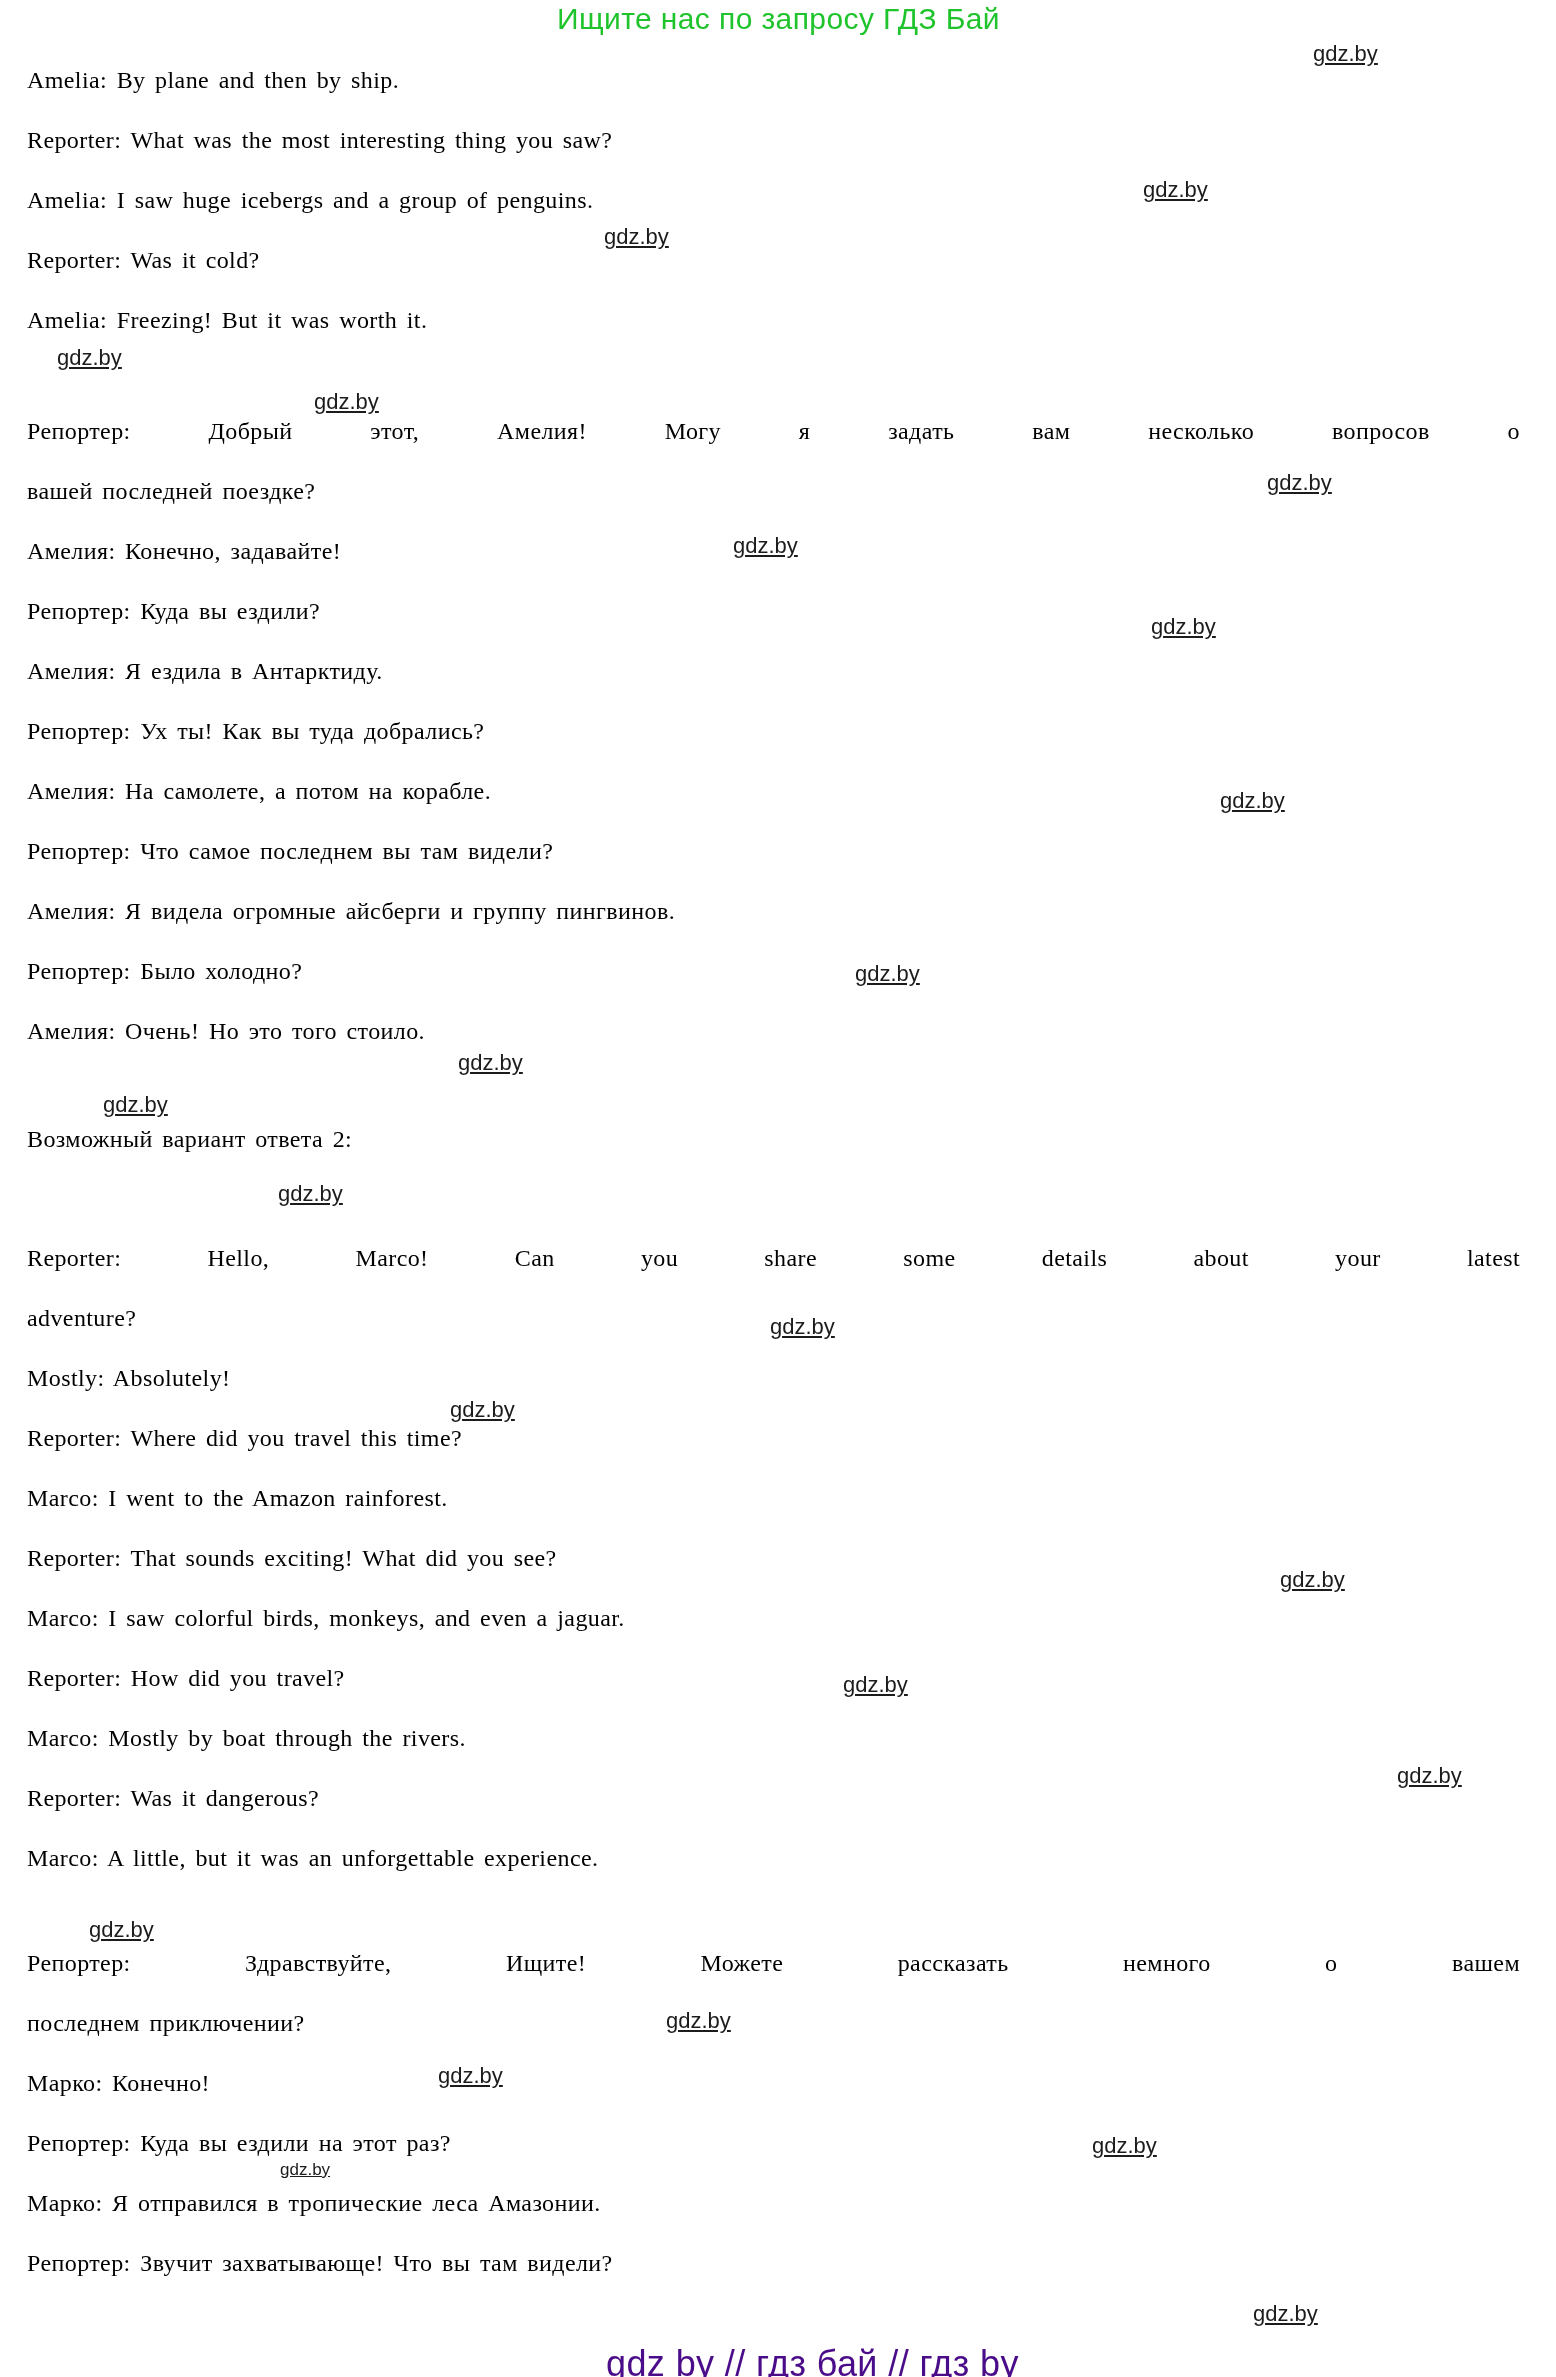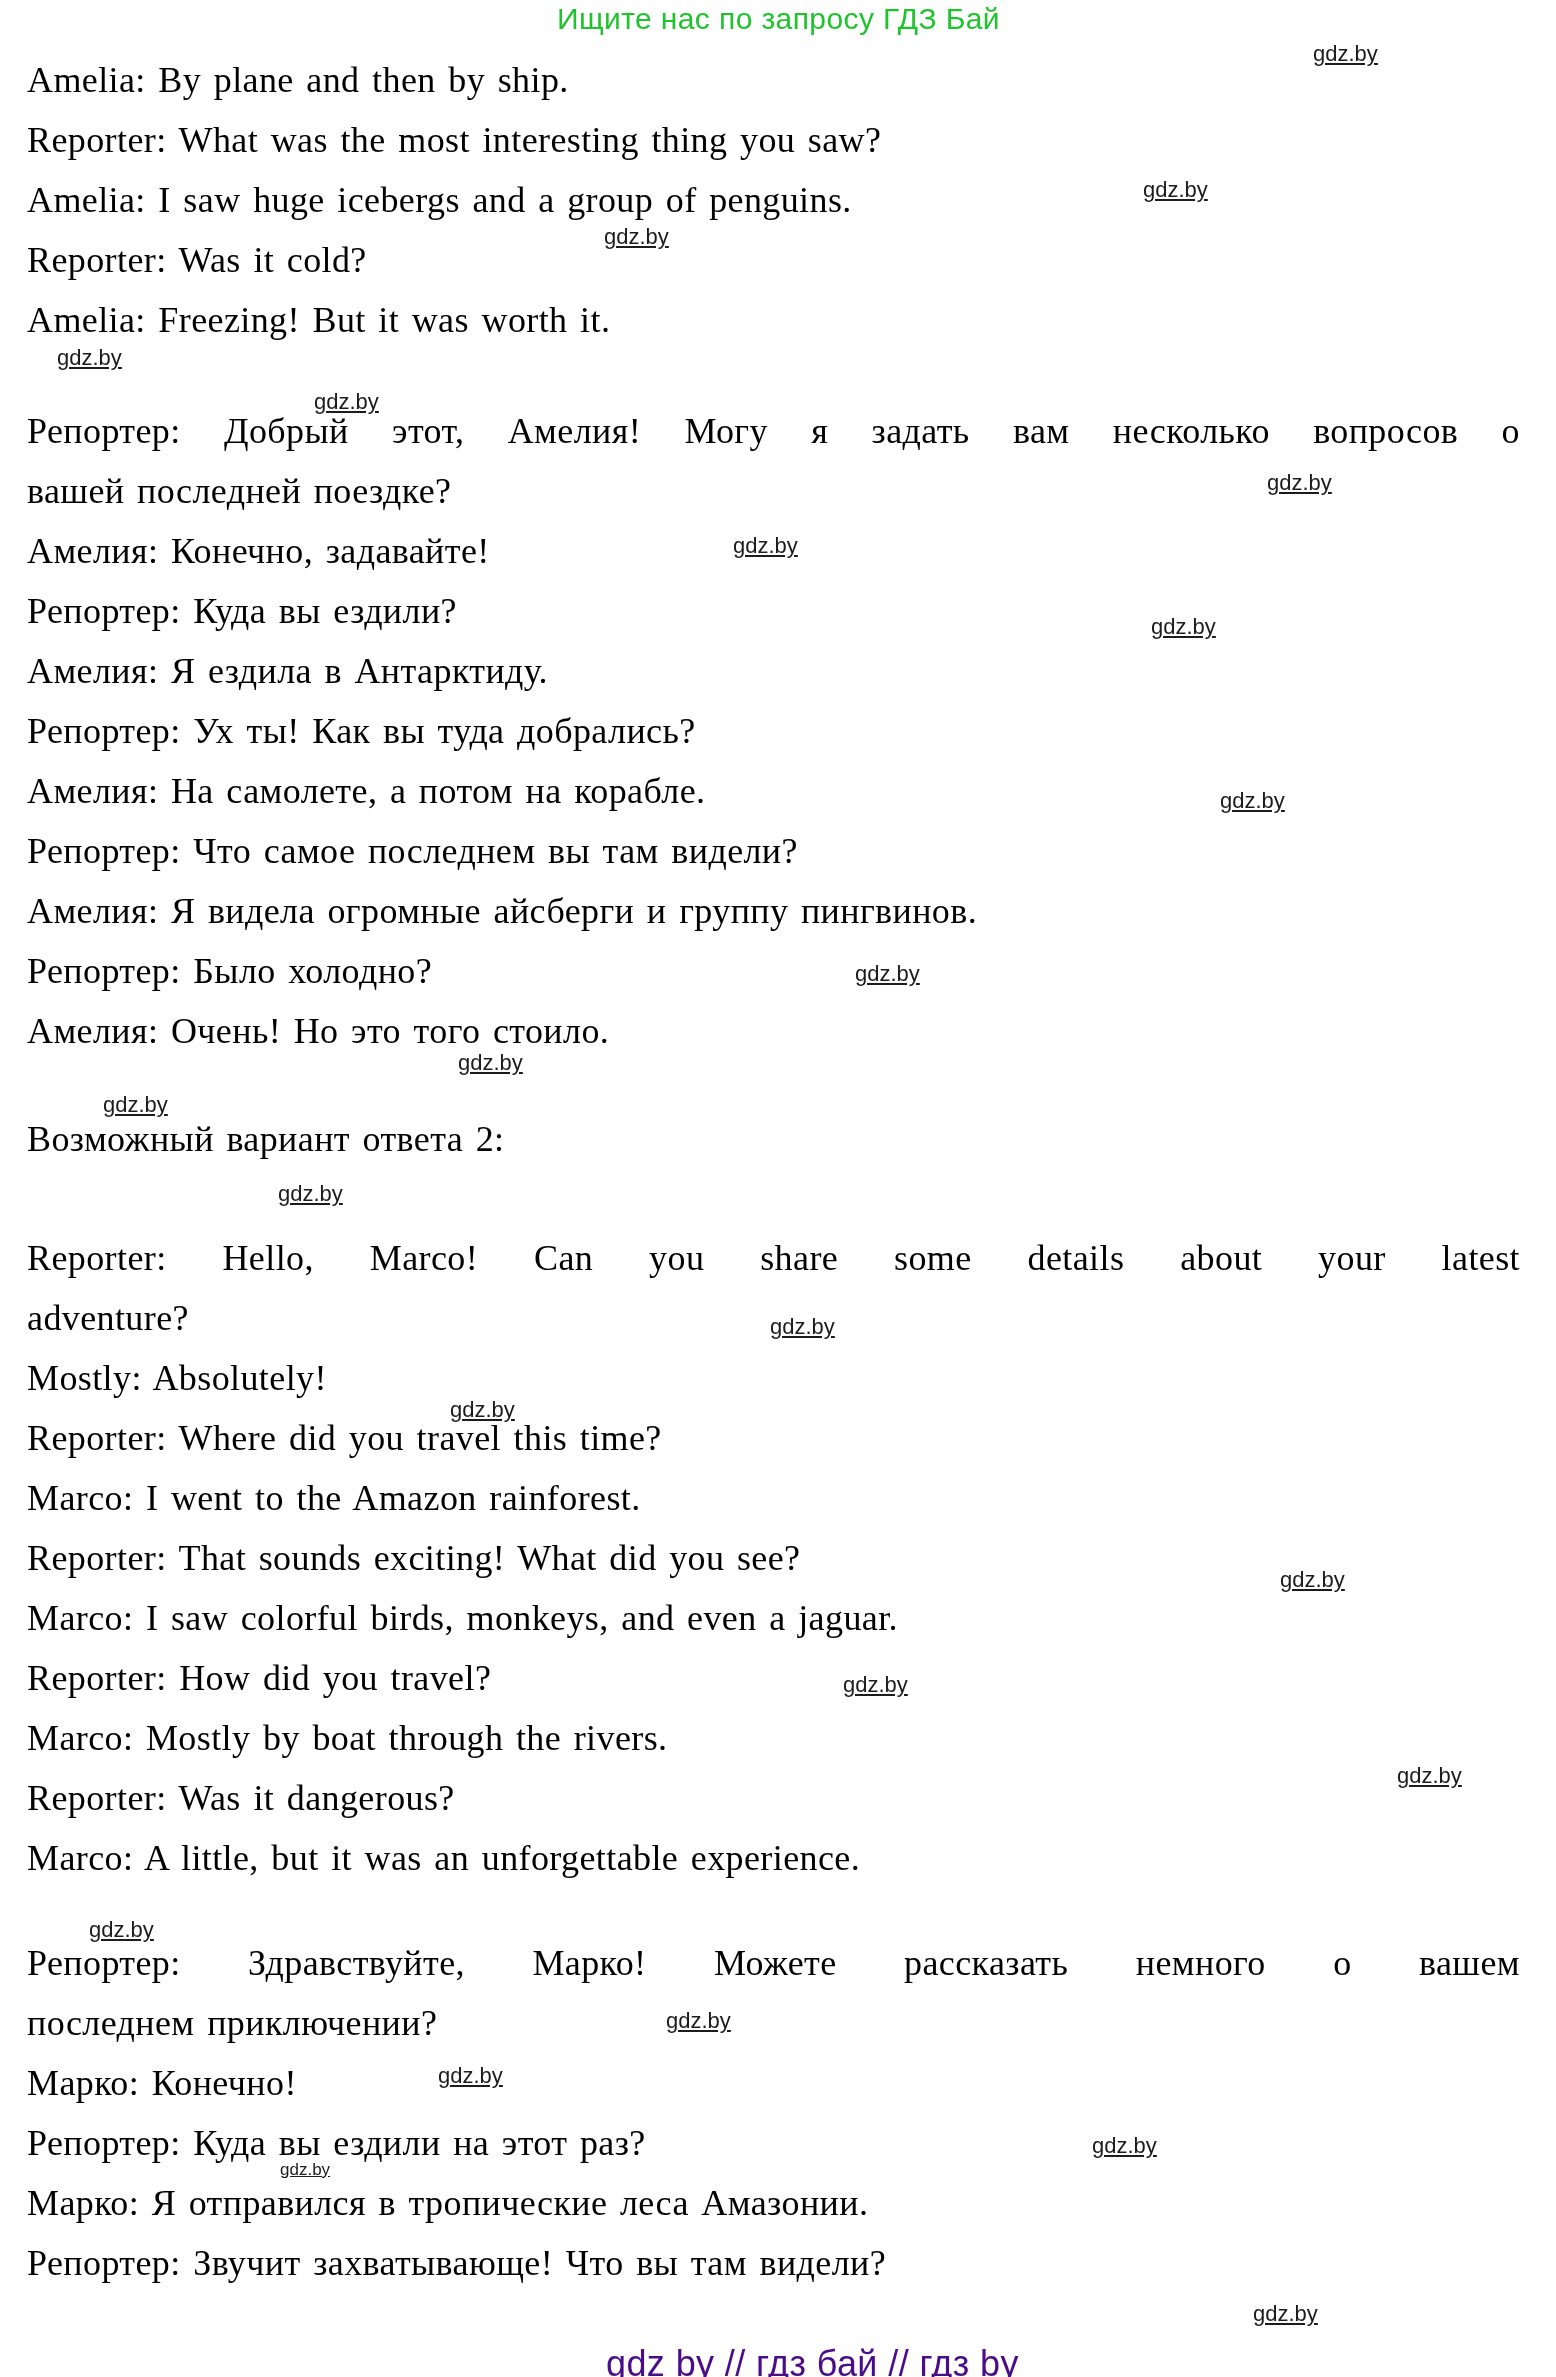--- a/index.html
+++ b/index.html
@@ -31,21 +31,21 @@
     font-size: 30px;
     font-weight: 400;
     color: #1fc42d;
     letter-spacing: 0.4px;
   }
   
   .tblock {
     position: absolute;
     left: 27px;
     width: 1493px;
-    font-size: 36px;
+    font-size: 24px;
     line-height: 60px;
     color: #000000;
     letter-spacing: 0.4px;
     word-spacing: 3.2px;
   }
   .block-0 { top: 50px; }
   .block-1 { top: 401px; }
   .block-2 { top: 1109px; }
   .block-3 { top: 1228px; }
   .block-4 { top: 1933px; }
@@ -113,21 +113,21 @@
         <div class="tline">Reporter: Where did you travel this time?</div>
         <div class="tline">Marco: I went to the Amazon rainforest.</div>
         <div class="tline">Reporter: That sounds exciting! What did you see?</div>
         <div class="tline">Marco: I saw colorful birds, monkeys, and even a jaguar.</div>
         <div class="tline">Reporter: How did you travel?</div>
         <div class="tline">Marco: Mostly by boat through the rivers.</div>
         <div class="tline">Reporter: Was it dangerous?</div>
         <div class="tline">Marco: A little, but it was an unforgettable experience.</div>
       </div>
       <div class="tblock block-4">
-        <div class="tline justify">Репортер: Здравствуйте, Марко! Можете рассказать немного о вашем</div>
+        <div class="tline justify">Репортер: Здравствуйте, Ищите! Можете рассказать немного о вашем</div>
         <div class="tline">последнем приключении?</div>
         <div class="tline">Марко: Конечно!</div>
         <div class="tline">Репортер: Куда вы ездили на этот раз?</div>
         <div class="tline">Марко: Я отправился в тропические леса Амазонии.</div>
         <div class="tline">Репортер: Звучит захватывающе! Что вы там видели?</div>
       </div>
     </div>
 
   <div id="watermark-layer">
       <span class="wm" style="left: 1313px; top: 41px;">gdz.by</span>

